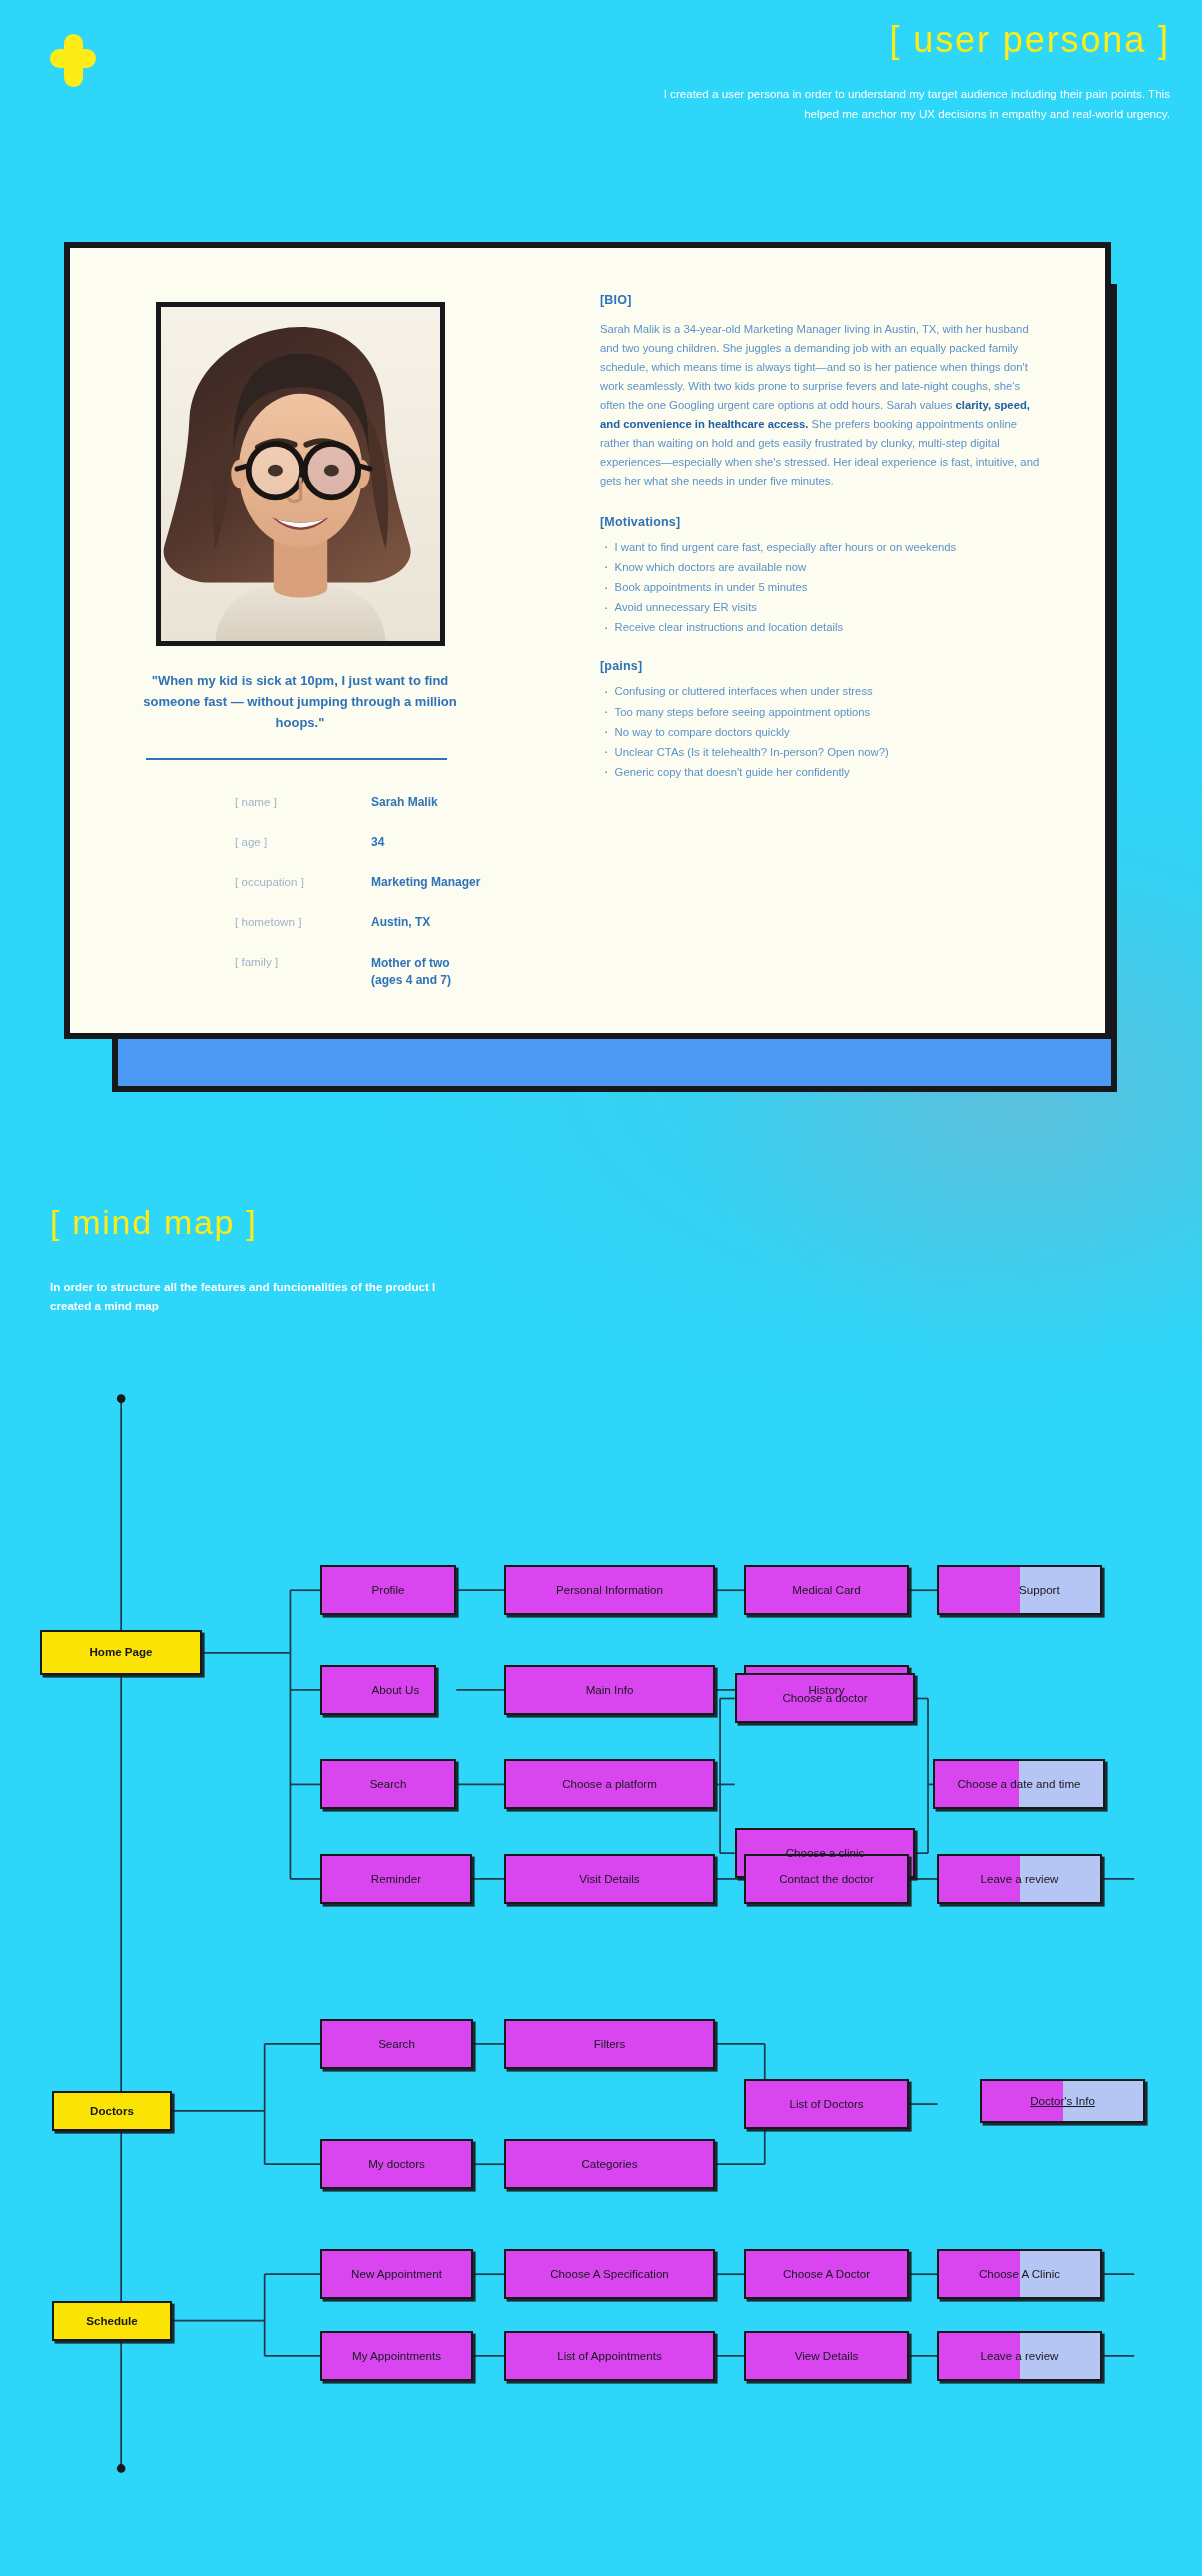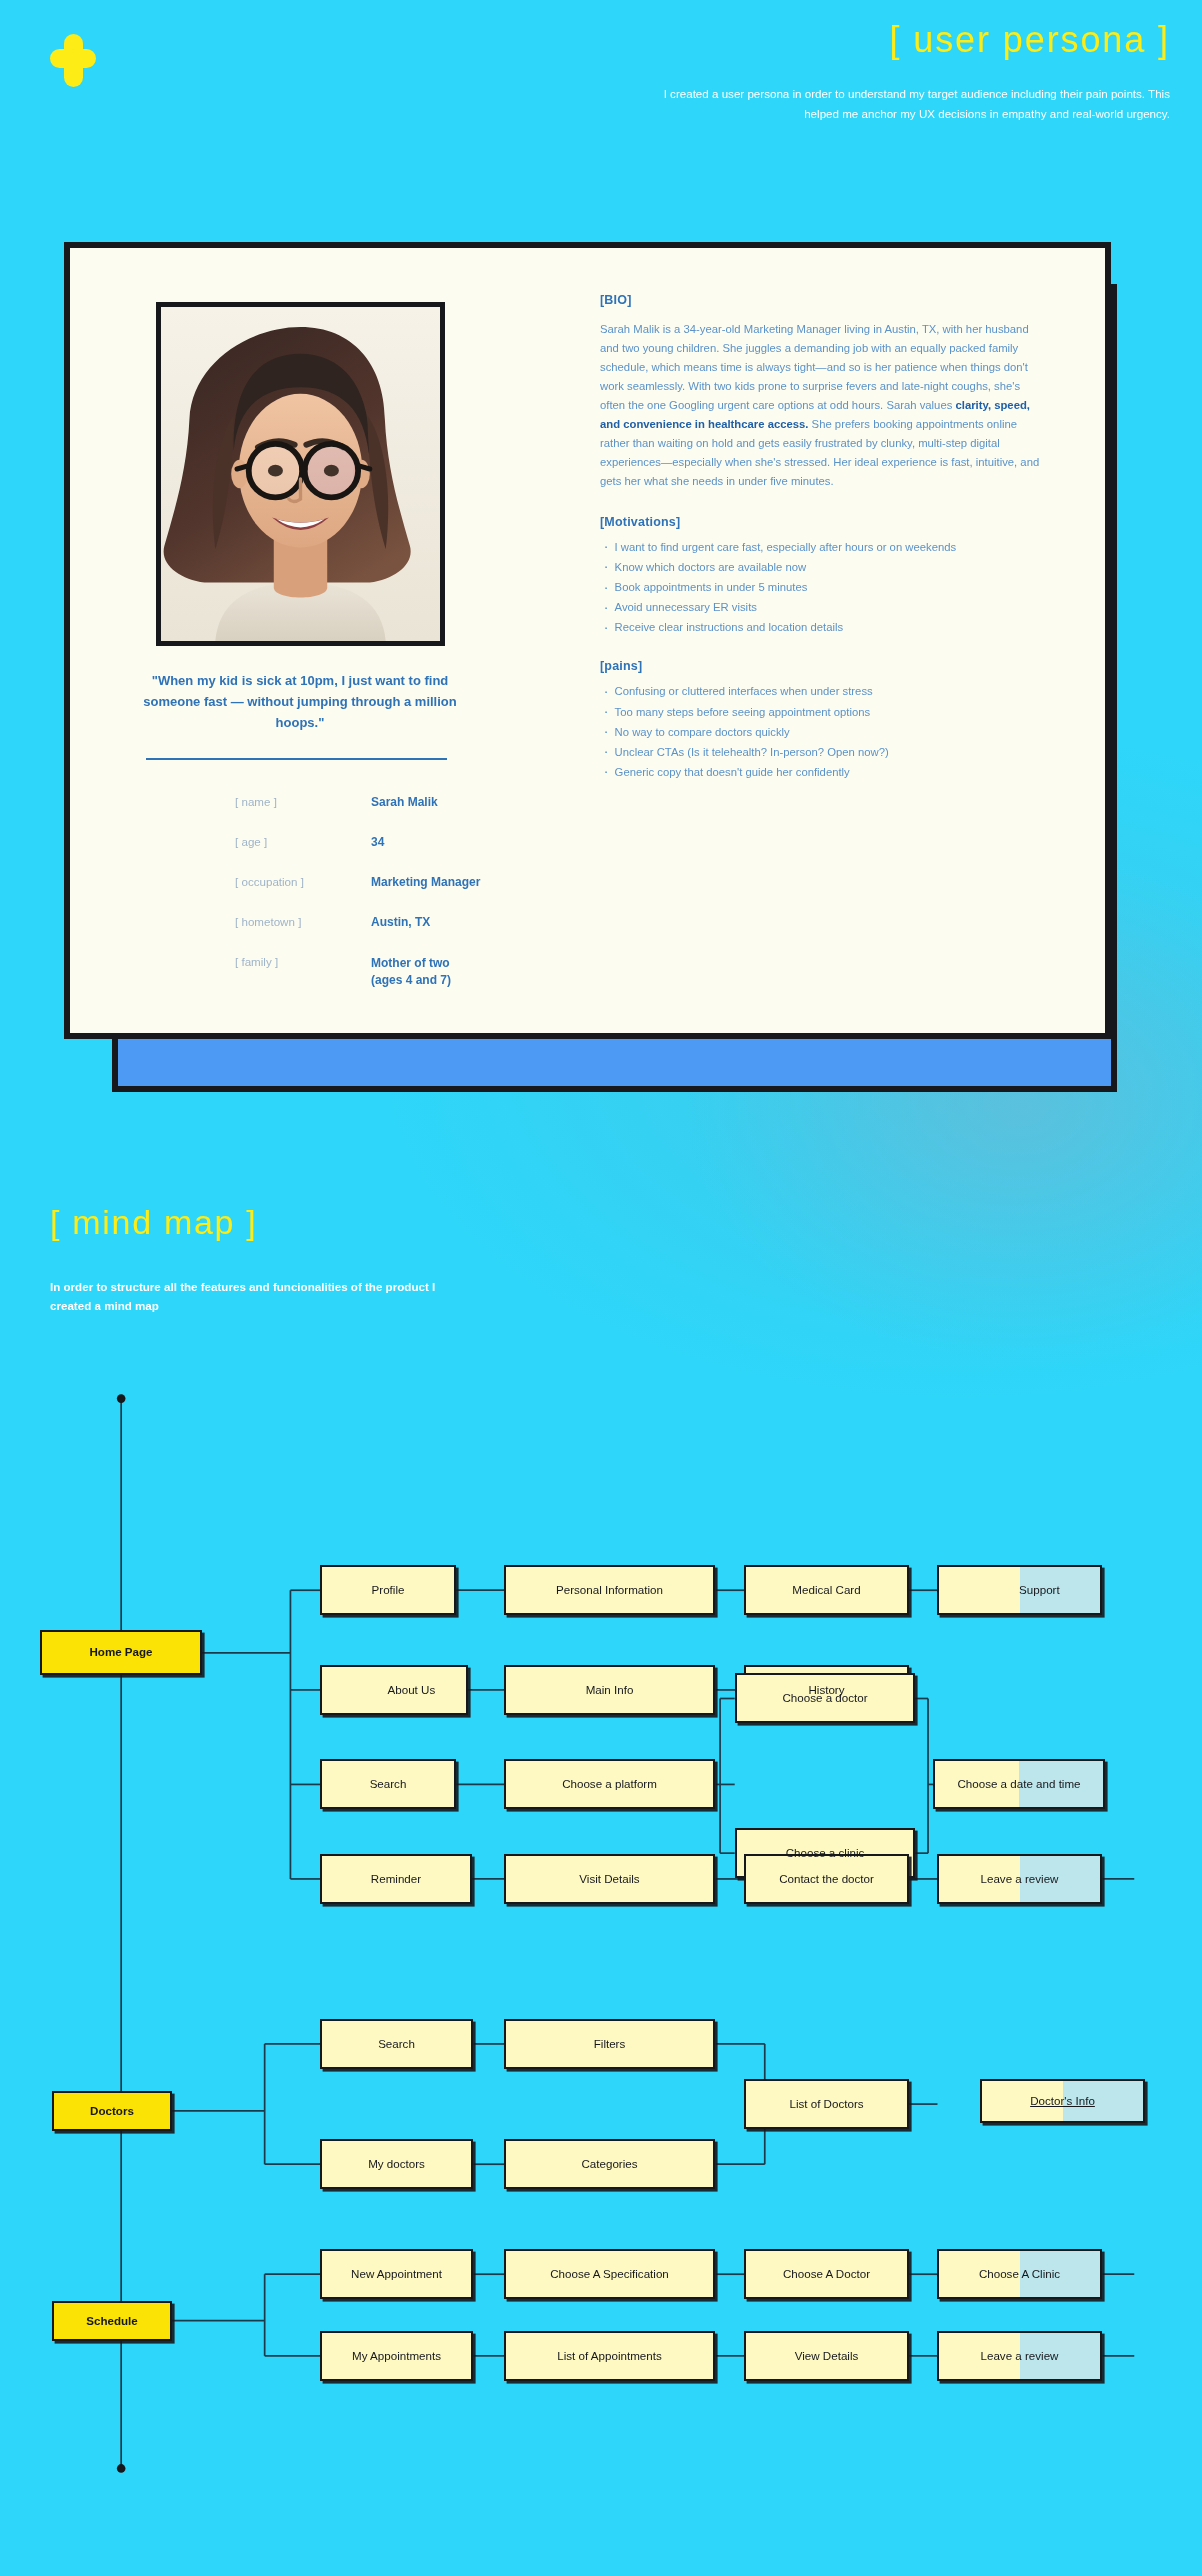--- a/index.html
+++ b/index.html
@@ -119,21 +119,21 @@
     position: absolute; left: 50px; top: 1278px;
     width: 387px;
     color: #ffffff; font-size: 11.6px; font-weight: bold; line-height: 1.6;
   }
 
   #mindmap { position: absolute; left: 0; top: 1340px; width: 1203px; height: 1236px; }
   #mindmap svg.lines { position: absolute; left: 0; top: 0; width: 1203px; height: 1236px; }
 
   .node {
     position: absolute;
-    background: #fef9c3;
+    background: #d946ef;
     border: 2.6px solid #17181c;
     box-shadow: 2.6px 2.6px 0 rgba(23,24,28,0.9);
     display: flex; align-items: center; justify-content: center;
     color: #17181c; font-size: 11.6px; text-align: center; line-height: 1.25;
     padding: 0 5.2px;
   }
   .node.root {
     background: #fbe305;
     font-weight: bold;
     box-shadow: 2.6px 2.6px 0 rgba(23,24,28,0.9);
@@ -347,21 +347,21 @@
     <div class="node" style="left: 504px; top: 225px; width: 211px; height: 50px;">
       <span class="lbl">Personal Information</span>
     </div>
     <div class="node" style="left: 744px; top: 225px; width: 165px; height: 50px;">
       <span class="lbl">Medical Card</span>
     </div>
     <div class="node" style="left: 937px; top: 225px; width: 165px; height: 50px; padding-left: 45px;">
       <span class="lbl">Support</span>
       <span class="overlay"></span>
     </div>
-    <div class="node" style="left: 320px; top: 325px; width: 148px; height: 50px; padding-left: 40px;">
+    <div class="node" style="left: 320px; top: 325px; width: 116px; height: 50px; padding-left: 40px;">
       <span class="lbl">About Us</span>
     </div>
     <div class="node" style="left: 504px; top: 325px; width: 211px; height: 50px;">
       <span class="lbl">Main Info</span>
     </div>
     <div class="node" style="left: 744px; top: 325px; width: 165px; height: 50px;">
       <span class="lbl">History</span>
     </div>
     <div class="node" style="left: 320px; top: 419px; width: 136px; height: 50px;">
       <span class="lbl">Search</span>

